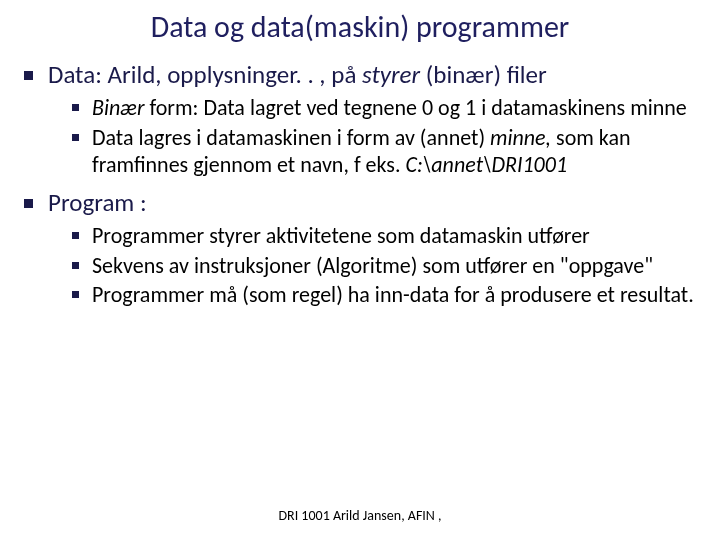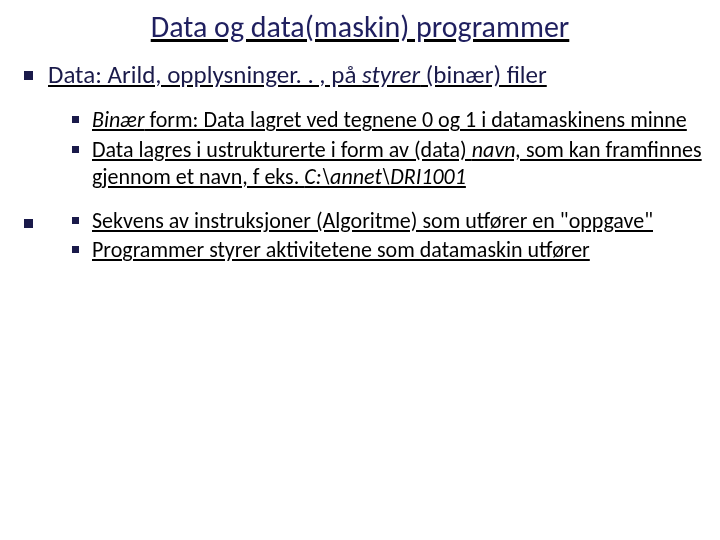--- a/index.html
+++ b/index.html
@@ -10,21 +10,20 @@
     background: #ffffff;
     font-family: Calibri, "Segoe UI", Arial, sans-serif;
     color: #000000;
     overflow: hidden;
   }
   .slide {
     position: relative;
     width: 720px;
     height: 540px;
     box-sizing: border-box;
-    text-decoration: underline;
   }
   .title {
     font-size: 30px;
     color: #1f1f5f;
     text-align: center;
     padding-top: 8px;
     padding-bottom: 4px;
     font-weight: 400;
   }
   ul.top {
@@ -44,21 +43,21 @@
     content: "";
     position: absolute;
     left: 6px;
     top: 12px;
     width: 9px;
     height: 9px;
     background: #1a1a4a;
   }
   ul.sub {
     list-style: none;
-    margin: 16px 0 6px 0;
+    margin: 4px 0 6px 0;
     padding: 0 0 0 18px;
   }
   ul.sub > li {
     position: relative;
     padding-left: 26px;
     font-size: 22px;
     color: #000000;
     line-height: 1.25;
     margin-bottom: 2px;
   }
@@ -91,32 +90,37 @@
 
   <ul class="top">
 
     <li>
       <span>Data:  Arild, opplysninger. . , på </span><span class="italic">styrer</span><span> (binær) filer</span>
       <ul class="sub">
         <li>
           <span class="italic">Binær</span><span> form: Data lagret ved tegnene 0 og 1 i datamaskinens minne</span>
         </li>
         <li>
-          <span>Data lagres i ustrukturerte i form av (data) </span><span class="italic">navn,</span><span> som kan framfinnes gjennom et navn, f eks. </span><span class="italic">C:\annet\DRI1001</span>
+          <span>Data lagres i datamaskinen i form av (annet) </span><span class="italic">minne,</span><span> som kan framfinnes gjennom et navn, f eks. </span><span class="italic">C:\annet\DRI1001</span>
         </li>
       </ul>
     </li>
 
     <li>
+      <span>Program :</span>
       <ul class="sub">
+        <li>
+          <span>Programmer styrer aktivitetene som datamaskin utfører</span>
+        </li>
         <li>
           <span>Sekvens av instruksjoner (Algoritme) som utfører en "oppgave"</span>
         </li>
         <li>
-          <span>Programmer styrer aktivitetene som datamaskin utfører</span>
+          <span>Programmer må (som regel) ha inn-data for å produsere et resultat.</span>
         </li>
       </ul>
     </li>
 
   </ul>
 
+  <div class="footer">DRI 1001  Arild Jansen, AFIN ,</div>
 
 </div>
 
 </body></html>

